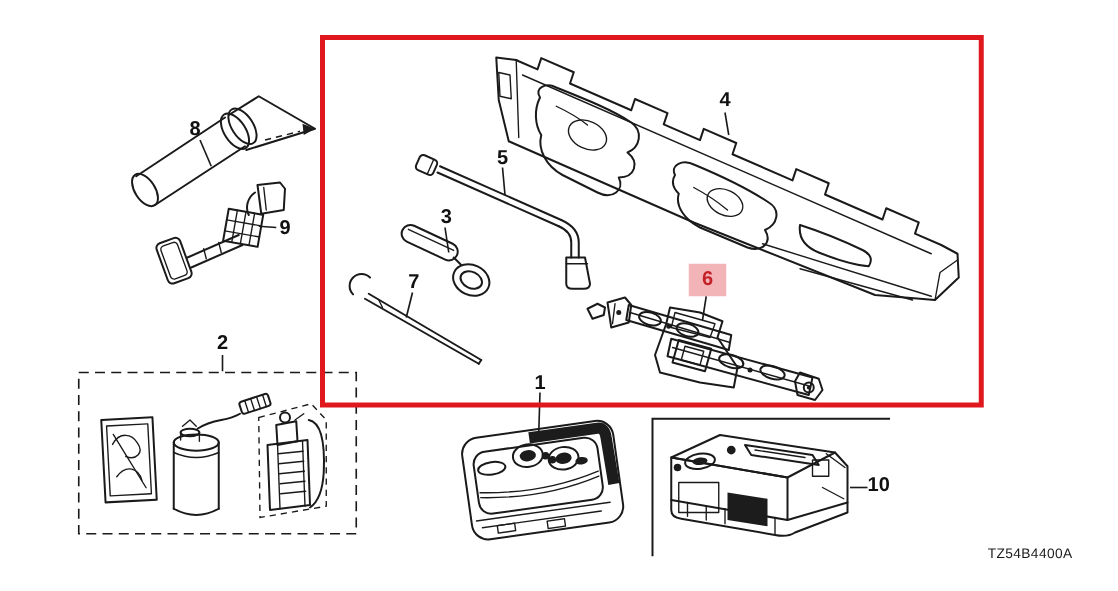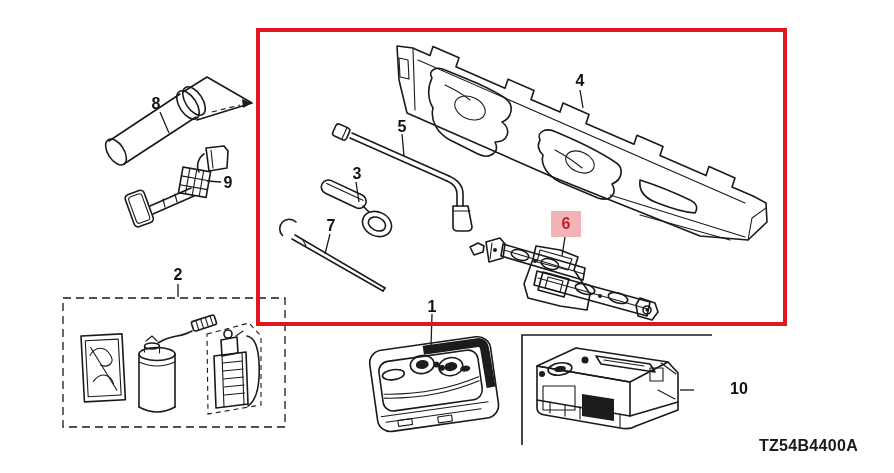--- a/index.html
+++ b/index.html
@@ -27,21 +27,21 @@
     width:26px;text-align:center;line-height:20px;
     cursor:pointer;
   }
   .badge{
     position:absolute;left:551px;top:211px;width:30px;height:26px;z-index:9;
     background:#f3b4b8;color:#c42127;font-size:16px;font-weight:700;
     text-align:center;line-height:26px;cursor:pointer;
   }
   .code{
     position:absolute;right:36px;top:437px;z-index:8;
-    font-size:16px;font-weight:700;color:#1a1a1a;letter-spacing:0.3px;
+    font-size:11px;font-weight:400;color:#1a1a1a;letter-spacing:0.3px;
   }
 </style>
 </head>
 <body>
 
 <div class="canvas">
 
   <svg width="894" height="473" viewBox="0 0 894 473">
 
     <g>
@@ -270,19 +270,19 @@
   <div class="highlight-box"></div>
 
   <div class="callout" style="left:143px;top:94px;">8</div>
   <div class="callout" style="left:215px;top:173px;">9</div>
   <div class="callout" style="left:165px;top:265px;">2</div>
   <div class="callout" style="left:344px;top:164px;">3</div>
   <div class="callout" style="left:389px;top:117px;">5</div>
   <div class="callout" style="left:318px;top:216px;">7</div>
   <div class="callout" style="left:567px;top:71px;">4</div>
   <div class="callout" style="left:419px;top:297px;">1</div>
-  <div class="callout" style="left:690px;top:379px;margin-left:36px;">10</div>
+  <div class="callout" style="left:690px;top:379px;">10</div>
 
   <div class="badge">6</div>
 
   <div class="code">TZ54B4400A</div>
 
 </div>
 
 </body></html>

